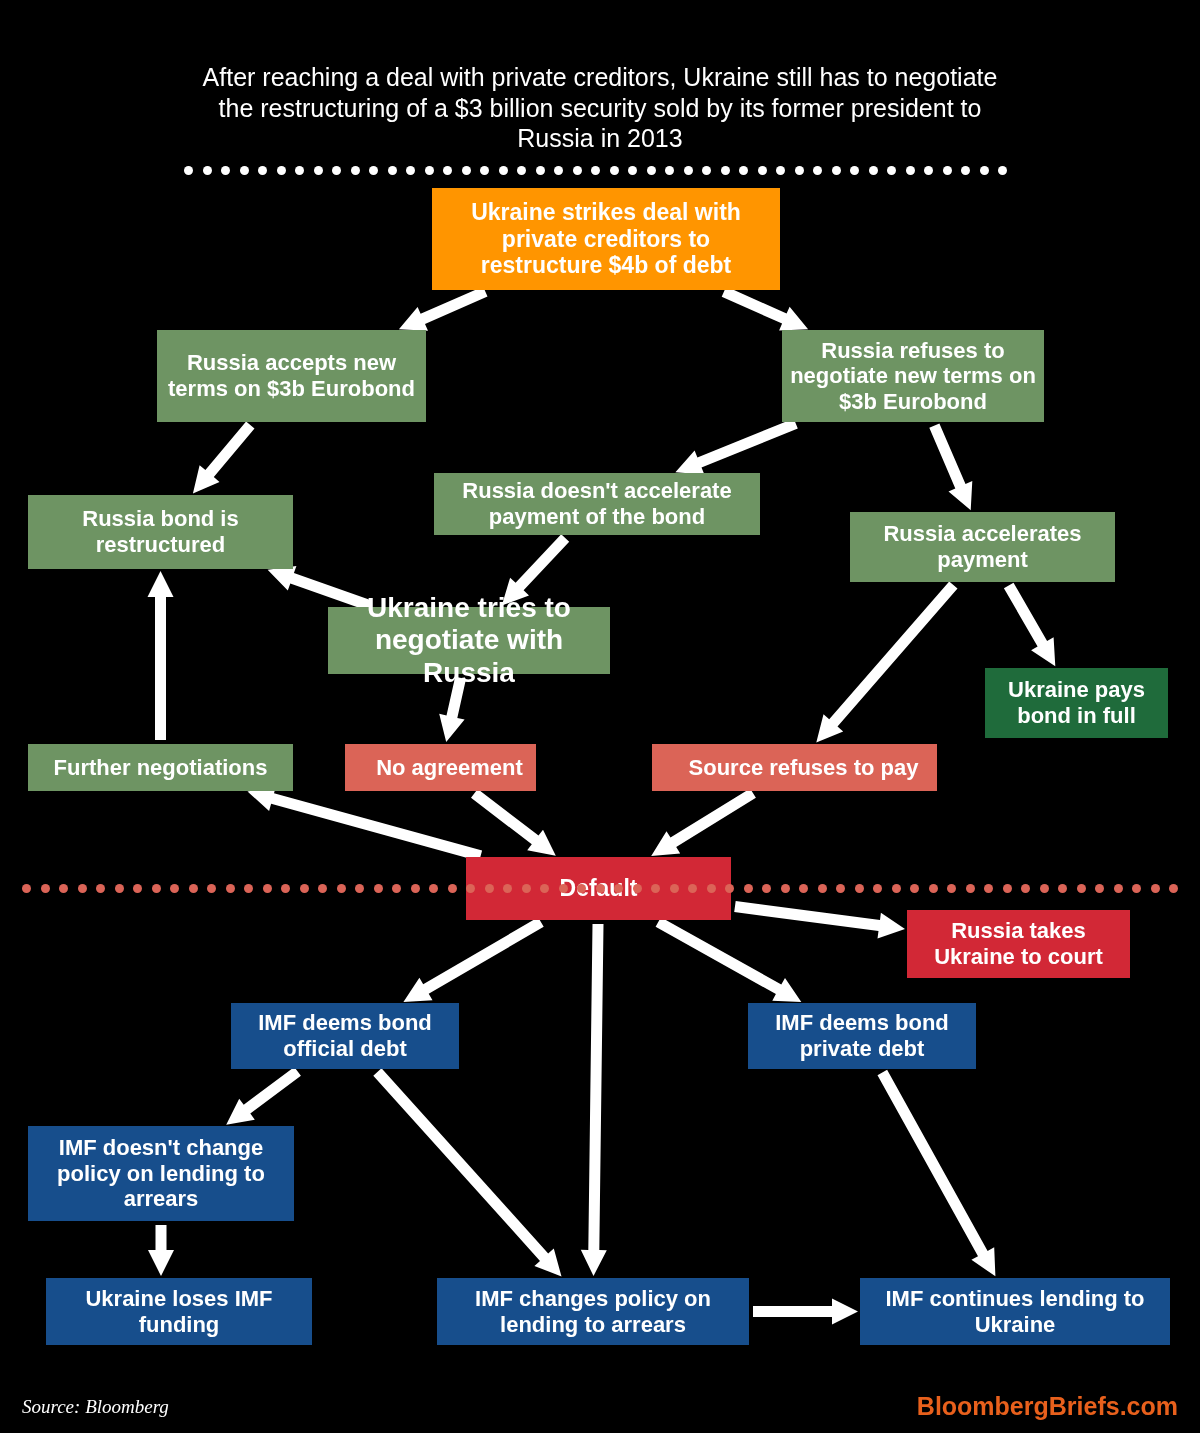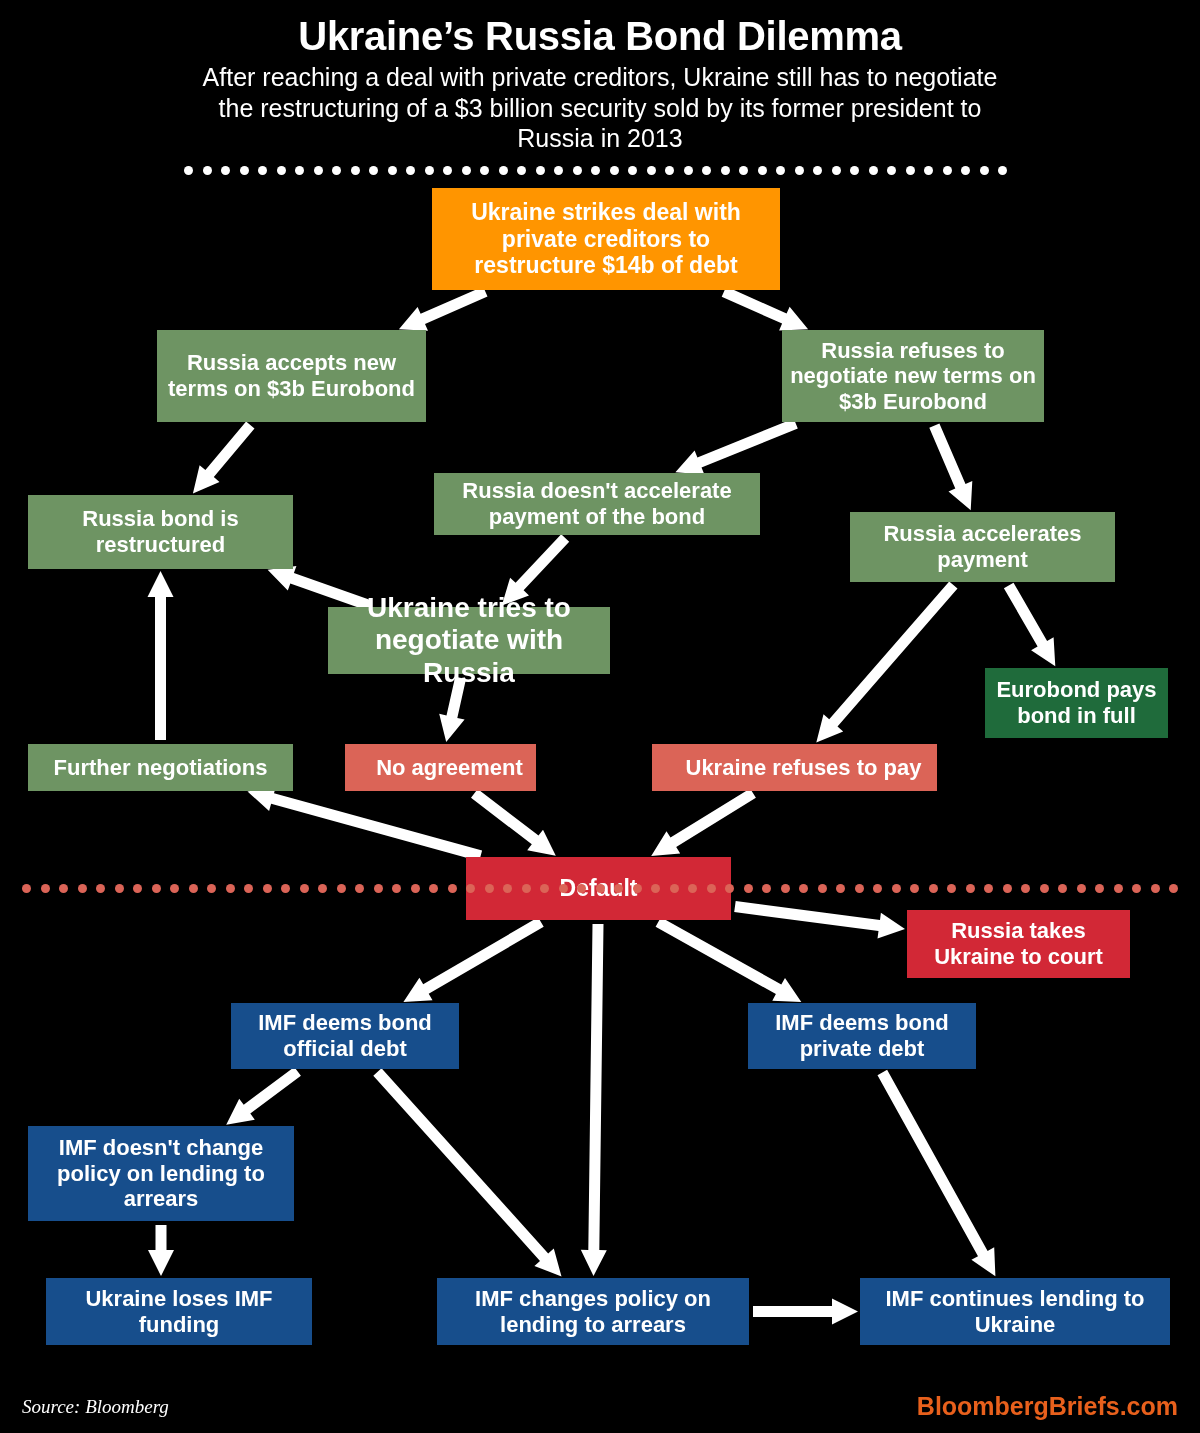--- a/index.html
+++ b/index.html
@@ -50,21 +50,20 @@
   .brand{
     position:absolute;right:22px;top:1392px;font-size:25px;font-weight:bold;
     color:#E8601C;
   }
 </style>
 </head>
 <body>
 
 <div id="stage">
 
-  <div class="title">Ukraine’s Russia Bond Dilemma</div>
   <div class="subtitle">After reaching a deal with private creditors, Ukraine still has to negotiate the restructuring of a $3 billion security sold by its former president to Russia in 2013</div>
 
   <svg id="arrows" viewBox="0 0 1200 1433" xmlns="http://www.w3.org/2000/svg">
       <polygon points="483.1,286.6 420.6,313.8 417.6,306.9 398.9,329.2 428.0,330.7 425.0,323.9 487.5,296.6" fill="#ffffff"></polygon>
       <polygon points="721.7,296.7 782.1,323.6 779.1,330.5 808.1,329.2 789.6,306.7 786.6,313.6 726.2,286.6" fill="#ffffff"></polygon>
       <polygon points="246.1,421.5 205.4,470.0 199.6,465.2 192.9,493.5 219.5,481.9 213.8,477.1 254.5,428.6" fill="#ffffff"></polygon>
       <polygon points="793.7,418.4 697.4,457.4 694.6,450.4 675.4,472.2 704.4,474.5 701.5,467.6 797.8,428.6" fill="#ffffff"></polygon>
       <polygon points="929.3,427.8 955.3,488.4 948.5,491.4 970.7,510.2 972.3,481.1 965.5,484.1 939.4,423.5" fill="#ffffff"></polygon>
       <polygon points="561.2,534.2 515.6,582.8 510.1,577.7 501.8,605.5 529.0,595.5 523.6,590.3 569.2,541.7" fill="#ffffff"></polygon>
       <polygon points="371.8,600.5 293.9,573.1 296.4,566.0 267.6,569.7 287.8,590.6 290.3,583.5 368.2,610.9" fill="#ffffff"></polygon>
@@ -81,51 +80,51 @@
       <polygon points="592.5,923.9 588.3,1249.9 580.8,1249.8 593.5,1276.0 606.8,1250.2 599.3,1250.1 603.5,924.1" fill="#ffffff"></polygon>
       <polygon points="294.3,1067.0 243.7,1104.8 239.2,1098.8 226.2,1124.8 254.8,1119.7 250.3,1113.6 300.9,1075.8" fill="#ffffff"></polygon>
       <polygon points="373.3,1075.7 540.0,1260.9 534.4,1265.9 561.5,1276.5 553.8,1248.5 548.2,1253.5 381.5,1068.3" fill="#ffffff"></polygon>
       <polygon points="155.5,1225.0 155.5,1250.0 148.0,1250.0 161.0,1276.0 174.0,1250.0 166.5,1250.0 166.5,1225.0" fill="#ffffff"></polygon>
       <polygon points="877.5,1075.2 978.0,1256.2 971.4,1259.8 995.4,1276.3 994.2,1247.2 987.6,1250.9 887.1,1069.8" fill="#ffffff"></polygon>
       <polygon points="753.0,1317.0 832.0,1317.0 832.0,1324.5 858.0,1311.5 832.0,1298.5 832.0,1306.0 753.0,1306.0" fill="#ffffff"></polygon>
     </svg>
 
   <div id="nodes">
       <div class="node n-orange" style="left: 432px; top: 188px; width: 348px; height: 102px; font-size: 23px;">
-        <span>Ukraine strikes deal with private creditors to restructure $14b of debt</span>
+        <span>Ukraine strikes deal with private creditors to restructure $4b of debt</span>
       </div>
       <div class="node n-green" style="left: 157px; top: 330px; width: 269px; height: 92px; font-size: 22px;">
         <span>Russia accepts new terms on $3b Eurobond</span>
       </div>
       <div class="node n-green" style="left: 782px; top: 330px; width: 262px; height: 92px; font-size: 22px;">
         <span>Russia refuses to negotiate new terms on $3b Eurobond</span>
       </div>
       <div class="node n-green" style="left: 434px; top: 473px; width: 326px; height: 62px; font-size: 22px;">
         <span>Russia doesn't accelerate payment of the bond</span>
       </div>
       <div class="node n-green" style="left: 28px; top: 495px; width: 265px; height: 74px; font-size: 22px;">
         <span>Russia bond is restructured</span>
       </div>
       <div class="node n-green" style="left: 850px; top: 512px; width: 265px; height: 70px; font-size: 22px;">
         <span>Russia accelerates payment</span>
       </div>
       <div class="node n-green" style="left: 328px; top: 607px; width: 282px; height: 67px; font-size: 28px;">
         <span>Ukraine tries to negotiate with Russia</span>
       </div>
       <div class="node n-dgreen" style="left: 985px; top: 668px; width: 183px; height: 70px; font-size: 22px;">
-        <span>Eurobond pays bond in full</span>
+        <span>Ukraine pays bond in full</span>
       </div>
       <div class="node n-green" style="left: 28px; top: 744px; width: 265px; height: 47px; font-size: 22px;">
         <span>Further negotiations</span>
       </div>
       <div class="node n-salmon" style="left: 345px; top: 744px; width: 191px; height: 47px; font-size: 22px;">
         <span>No agreement</span>
       </div>
       <div class="node n-salmon" style="left: 652px; top: 744px; width: 285px; height: 47px; font-size: 22px;">
-        <span>Ukraine refuses to pay</span>
+        <span>Source refuses to pay</span>
       </div>
       <div class="node n-red" style="left: 466px; top: 857px; width: 265px; height: 63px; font-size: 23px;">
         <span>Default</span>
       </div>
       <div class="node n-red" style="left: 907px; top: 910px; width: 223px; height: 68px; font-size: 22px;">
         <span>Russia takes Ukraine to court</span>
       </div>
       <div class="node n-blue" style="left: 231px; top: 1003px; width: 228px; height: 66px; font-size: 22px;">
         <span>IMF deems bond official debt</span>
       </div>

